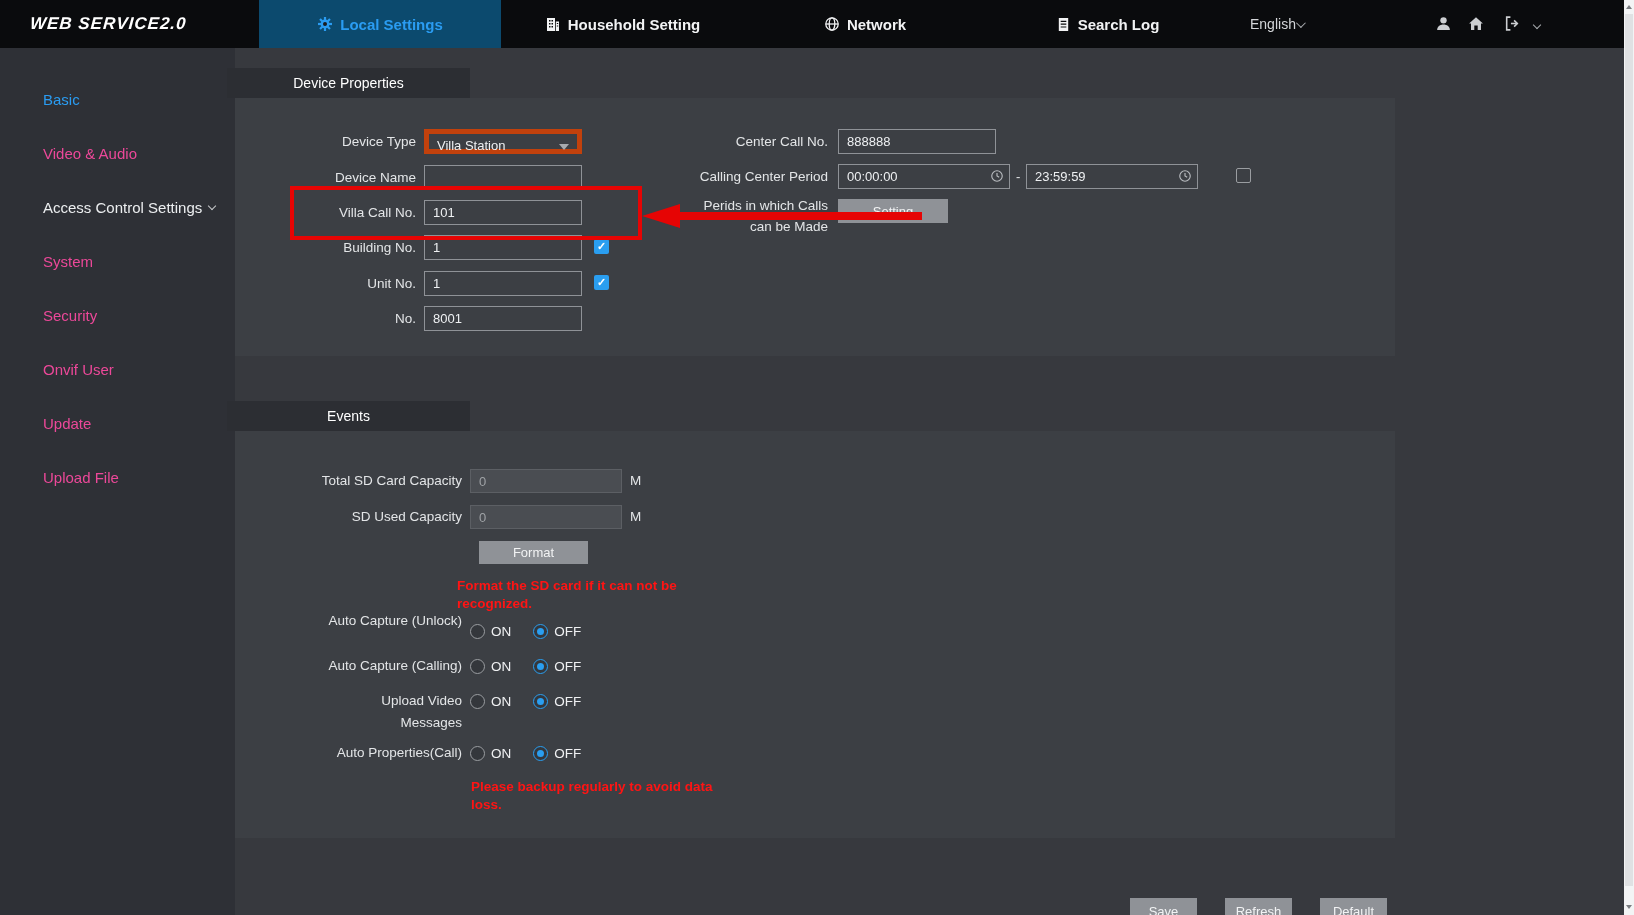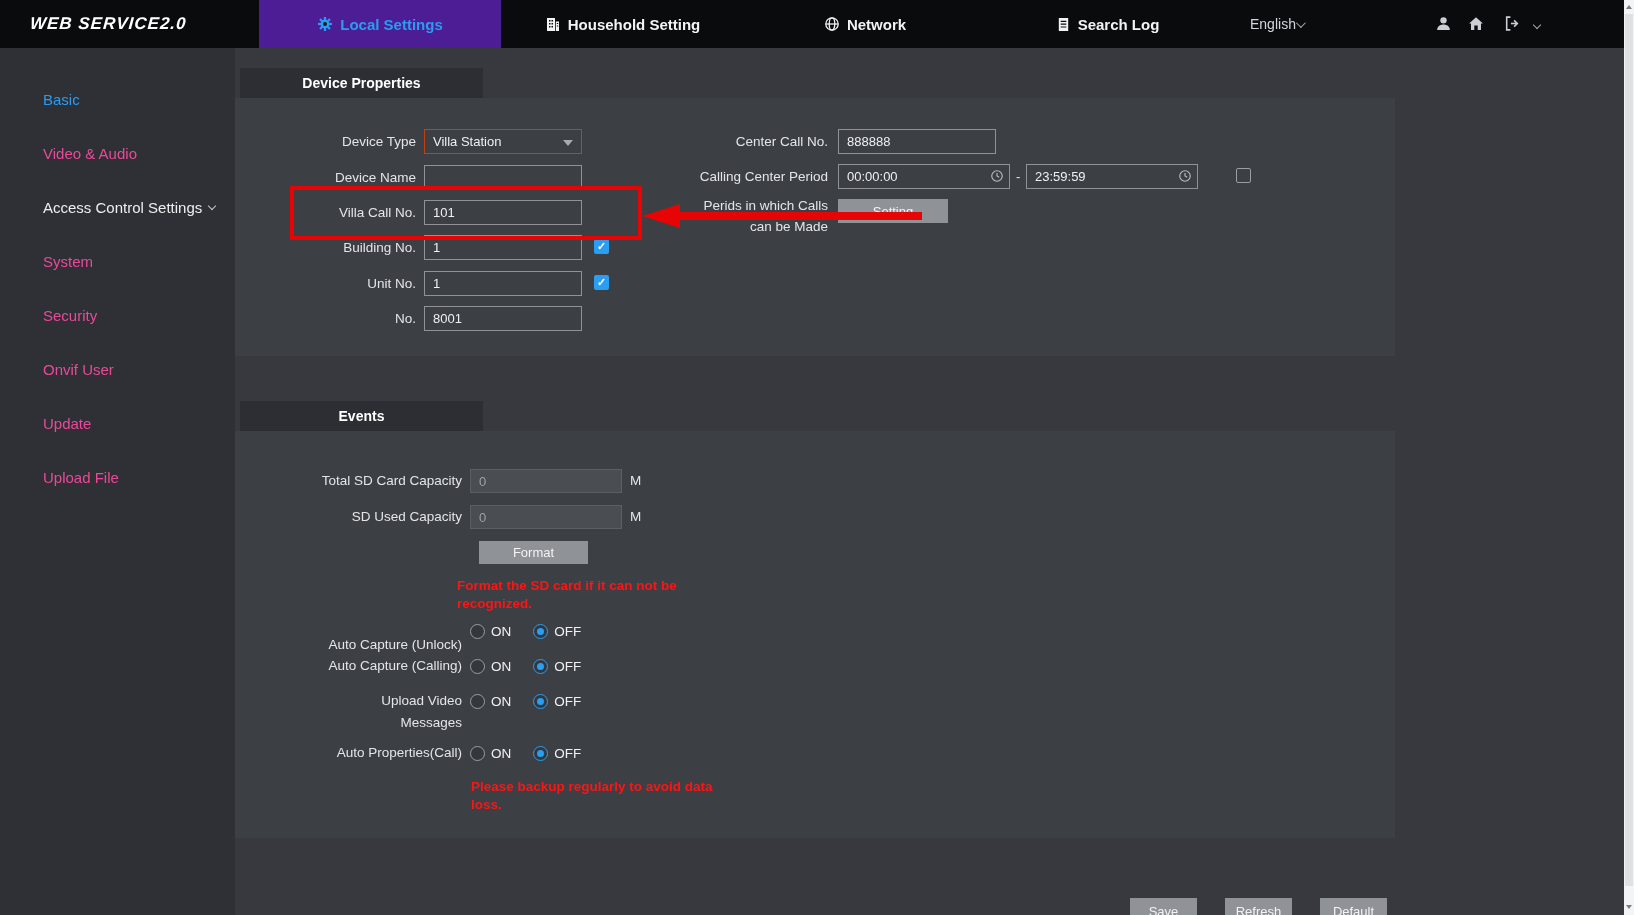--- a/index.html
+++ b/index.html
@@ -5,21 +5,21 @@
   * { box-sizing: border-box; margin: 0; padding: 0; }
   html,body { width:1634px; height:915px; overflow:hidden; }
   body { background:#37393e; font-family:"Liberation Sans", sans-serif; position:relative; }
 
   
   .topbar { position:absolute; top:0; left:0; width:1634px; height:48px; background:#0a0b0d; z-index:40; }
   .logo { position:absolute; left:30px; top:0; height:48px; display:flex; align-items:center;
           color:#fff; font-size:17px; font-weight:bold; font-style:italic; letter-spacing:1px; transform:skewX(-4deg); }
   .top-tab { position:absolute; top:0; height:48px; display:flex; align-items:center; justify-content:center;
              gap:7px; color:#f2f3f4; font-size:15px; font-weight:bold; cursor:pointer; }
-  .top-tab.active { background:#4c1d95; color:#2a9cf2; }
+  .top-tab.active { background:#0c4a6e; color:#2a9cf2; }
   #tab-local { left:259px; width:242px; }
   #tab-household { left:505px; width:235px; }
   #tab-network { left:795px; width:140px; }
   #tab-search { left:1030px; width:155px; }
   .lang { position:absolute; left:1250px; top:0; height:48px; width:80px; display:flex; align-items:center;
           color:#d4d6d9; font-size:14px; cursor:pointer; }
   .chev { width:7px; height:7px; border-right:1.5px solid #a8abae; border-bottom:1.5px solid #a8abae;
           transform:rotate(45deg) translateY(-2px); display:inline-block; }
   .top-ico { position:absolute; top:15px; color:#ccced1; cursor:pointer; }
   .caret-dn { position:absolute; top:22px; left:1534px; width:6px; height:6px;
@@ -27,31 +27,31 @@
 
   
   .sidebar { position:absolute; left:0; top:48px; width:235px; height:867px; background:#2e3036; padding-top:24px; }
   .side-item { height:54px; display:flex; align-items:center; padding-left:43px; color:#ec4899; font-size:15px; cursor:pointer; }
   .side-item.active { color:#2a9cf2; }
   .side-item.bright { color:#eceef0; }
   .side-chev { width:6px; height:6px; border-right:1.5px solid #c6c8cb; border-bottom:1.5px solid #c6c8cb;
                transform:rotate(45deg); display:inline-block; margin-left:7px; margin-top:-3px; }
 
   
-  .panel-tab { position:absolute; left:240px; width:243px; height:30px; background:#2c2e33; color:#fff;
-               font-weight:bold; font-size:14px; display:flex; align-items:center; justify-content:center; }
+  .panel-tab { position:absolute; left:227px; width:243px; height:30px; background:#2c2e33; color:#fff;
+               font-weight:normal; font-size:14px; display:flex; align-items:center; justify-content:center; }
   .panel { position:absolute; left:235px; width:1160px; background:#3c3f44; }
   #dp-panel { top:98px; height:258px;padding-left:20px; }
   #ev-panel { top:431px; height:407px; }
 
   .flabel { position:absolute; color:#e3e5e7; font-size:13.5px; text-align:right; line-height:25px; }
   .finput { position:absolute; height:25px; width:158px; background:#3c3f44; border:1px solid #8f9297;
             color:#eef0f2; font-size:13px; padding:0 8px; font-family:"Liberation Sans",sans-serif; outline:none; }
   .finput.dis { background:#4a4d52; border-color:#5c5f64; color:#9fa2a6; height:24px; width:152px; }
-  .fselect { position:absolute; height:25px; width:158px; background:#3c3f44; border:1px solid #c2410c;
+  .fselect { position:absolute; height:25px; width:158px; background:#3c3f44; border:5px solid #c2410c;
              color:#eef0f2; font-size:13px; line-height:23px; padding:0 8px; cursor:pointer; }
   .sel-arrow { position:absolute; right:8px; top:10px; width:0; height:0;
                border-left:5px solid transparent; border-right:5px solid transparent; border-top:6px solid #a7aaae; }
   .cb { position:absolute; width:15px; height:15px; background:#2a9ef0; border-radius:2px; color:#fff;
         font-size:11px; line-height:15px; text-align:center; font-weight:bold; cursor:pointer; }
   .cb::after { content:"✓"; }
   .cb.empty { background:#3c3f44; border:1px solid #9a9da1; }
   .cb.empty::after { content:""; }
   .timewrap { position:absolute; width:172px; height:25px; }
   .timewrap .finput { left:0; top:0; width:172px; padding-right:26px; }
@@ -266,21 +266,21 @@
   <span class="unit-m" style="left:395px; top:38px;">M</span>
 
   <div class="flabel" style="left:0; width:227px; top:74px; line-height:24px;">SD Used Capacity</div>
   <input class="finput dis" style="left: 235px; top: 74px;" value="0">
   <span class="unit-m" style="left:395px; top:74px;">M</span>
 
   <div class="gbtn" style="left:244px; top:110px; width:109px; height:23px;">Format</div>
 
   <div class="warn" style="left:222px; top:146px;">Format the SD card if it can not be recognized.</div>
 
-  <div class="ev-label" style="top:204px;padding-left:12px;">Auto Capture (Unlock)</div>
+  <div class="ev-label" style="top:180px;padding-left:12px;">Auto Capture (Unlock)</div>
   <div class="rgroup" style="top:190px;">
     <span class="radio"></span>
     <span class="rlabel">ON</span>
     <span class="radio sel rgap"></span>
     <span class="rlabel">OFF</span>
   </div>
 
   <div class="ev-label" style="top:225px;">Auto Capture (Calling)</div>
   <div class="rgroup" style="top:225px;">
     <span class="radio"></span>

